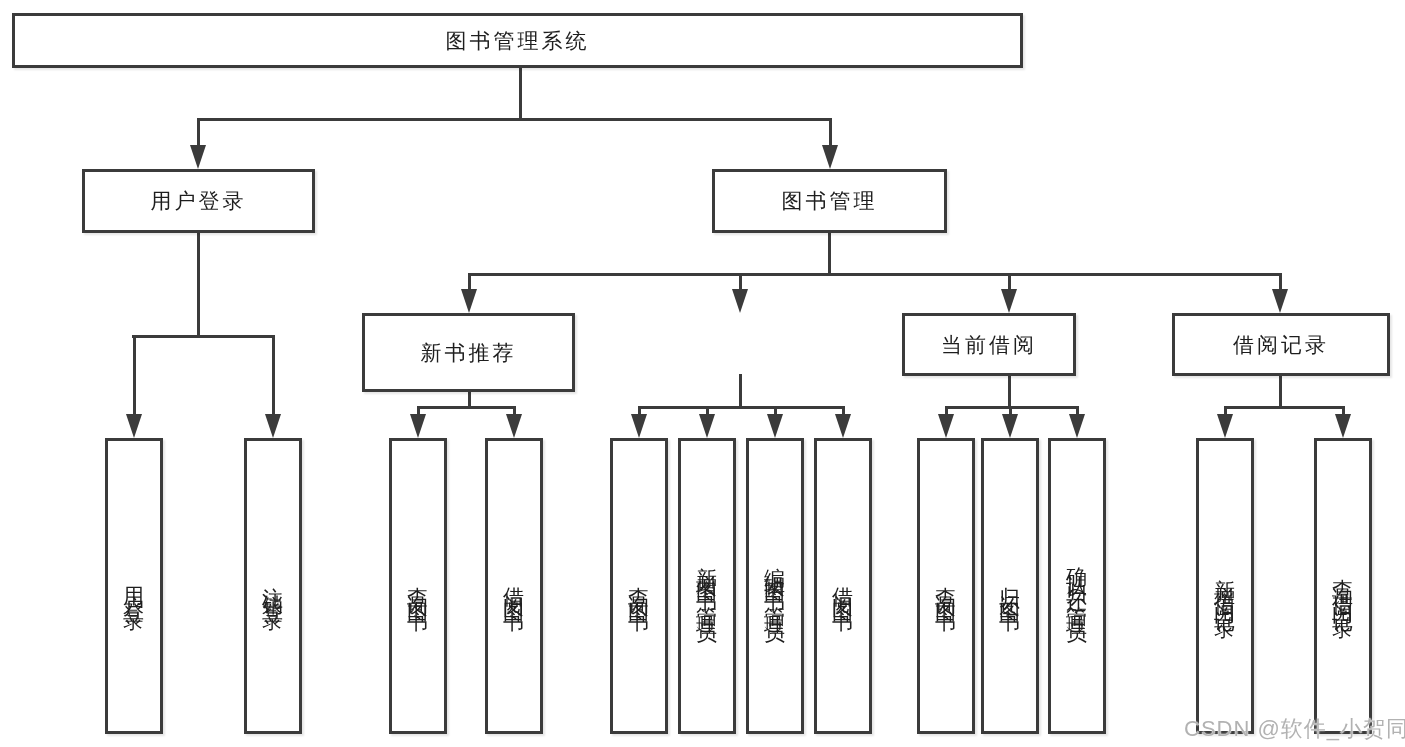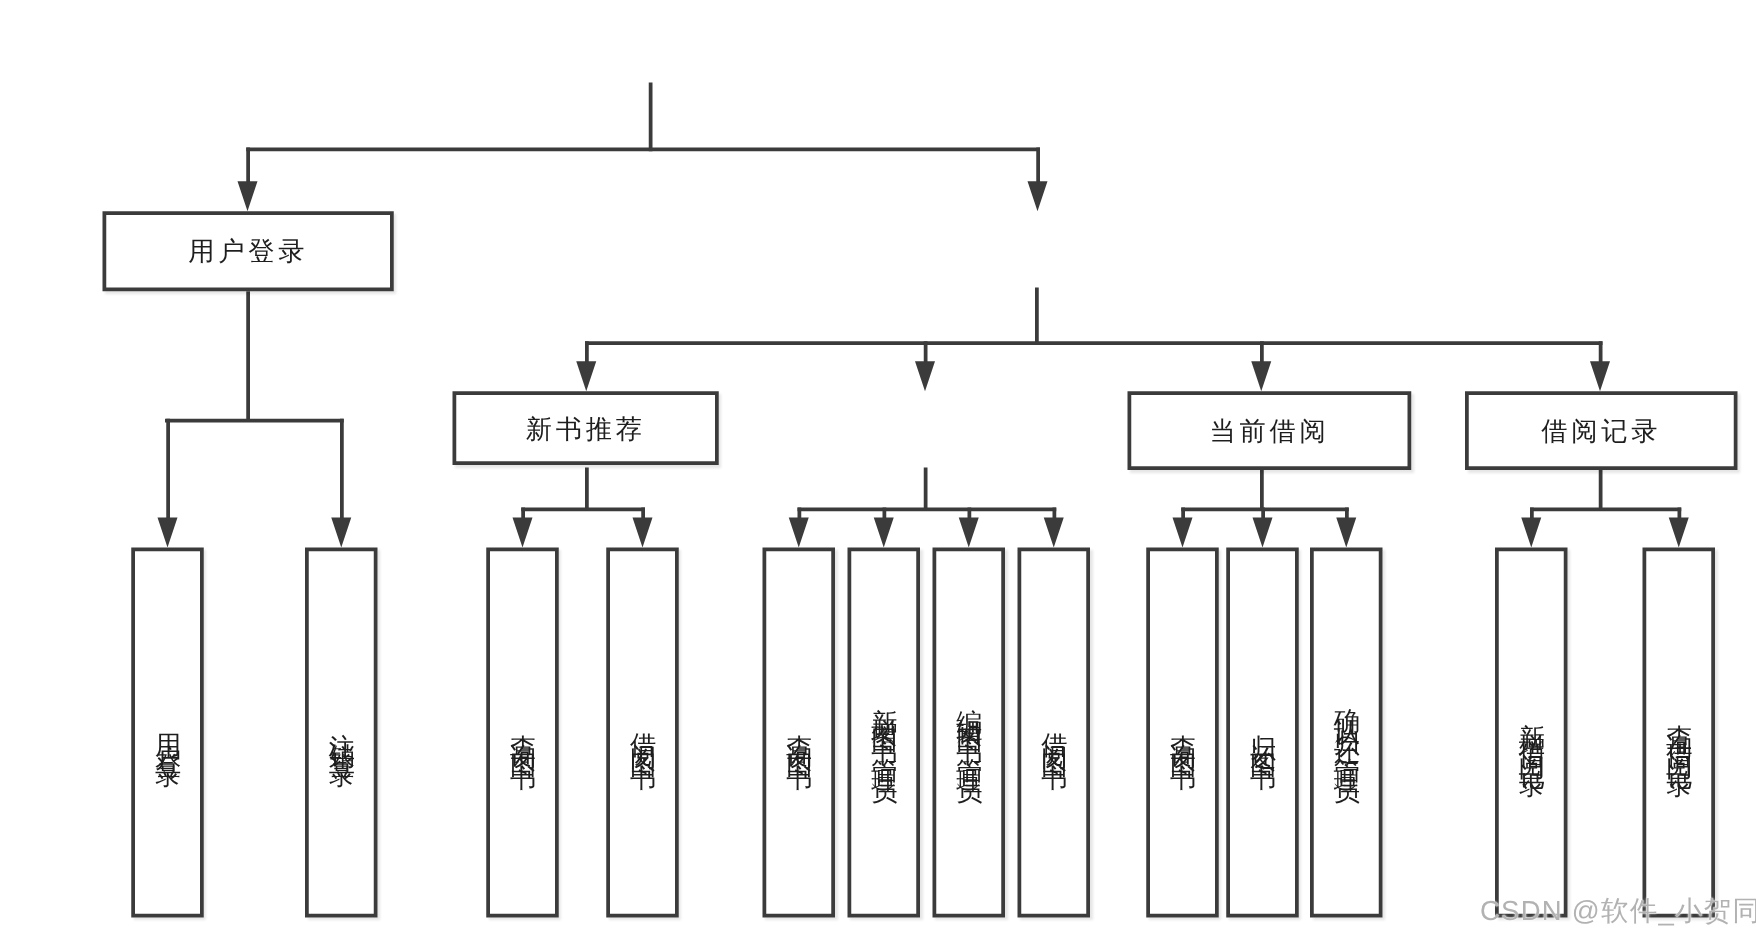--- a/index.html
+++ b/index.html
@@ -48,54 +48,60 @@
     white-space:nowrap;
     text-shadow:0 0 2px #ffffff,0 0 1px #ffffff;
     z-index:6;
   }
 </style>
 </head>
 <body>
 
 <div id="stage">
 
+  <div class="box" style="left:12px;top:13px;width:1011px;height:55px;">
+    <span>图书管理系统</span>
+  </div>
 
   <div class="vl" style="left:519px;top:66px;height:55px;"></div>
   <div class="hl" style="left:197px;top:118px;width:635px;"></div>
   <div class="vl" style="left:197px;top:118px;height:29px;"></div>
   <div class="tri" style="left:190px;top:145px;"></div>
   <div class="vl" style="left:829px;top:118px;height:29px;"></div>
   <div class="tri" style="left:822px;top:145px;"></div>
 
   <div class="box" style="left:82px;top:169px;width:233px;height:64px;">
     <span>用户登录</span>
+  </div>
+  <div class="box" style="left:712px;top:169px;width:235px;height:64px;">
+    <span>图书管理</span>
   </div>
 
   <div class="vl" style="left:197px;top:231px;height:106px;"></div>
   <div class="hl" style="left:132px;top:335px;width:143px;"></div>
   <div class="vl" style="left:133px;top:335px;height:81px;"></div>
   <div class="tri" style="left:126px;top:414px;"></div>
   <div class="vl" style="left:272px;top:335px;height:81px;"></div>
   <div class="tri" style="left:265px;top:414px;"></div>
 
   <div class="vl" style="left:828px;top:230px;height:45px;"></div>
   <div class="hl" style="left:468px;top:273px;width:814px;"></div>
   <div class="vl" style="left:468px;top:273px;height:18px;"></div>
   <div class="tri" style="left:461px;top:289px;"></div>
   <div class="vl" style="left:739px;top:273px;height:18px;"></div>
   <div class="tri" style="left:732px;top:289px;"></div>
   <div class="vl" style="left:1008px;top:273px;height:18px;"></div>
   <div class="tri" style="left:1001px;top:289px;"></div>
   <div class="vl" style="left:1279px;top:273px;height:18px;"></div>
   <div class="tri" style="left:1272px;top:289px;"></div>
 
-  <div class="box" style="left:362px;top:313px;width:213px;height:59px;">
+  <div class="box" style="left:362px;top:313px;width:213px;height:79px;">
     <span>新书推荐</span>
   </div>
-  <div class="box" style="left:902px;top:313px;width:227px;height:63px;">
+  <div class="box" style="left:902px;top:313px;width:174px;height:63px;">
     <span>当前借阅</span>
   </div>
   <div class="box" style="left:1172px;top:313px;width:218px;height:63px;">
     <span>借阅记录</span>
   </div>
 
   <div class="vl" style="left:468px;top:374px;height:34px;"></div>
   <div class="hl" style="left:417px;top:406px;width:99px;"></div>
   <div class="vl" style="left:417px;top:406px;height:10px;"></div>
   <div class="tri" style="left:410px;top:414px;"></div>

